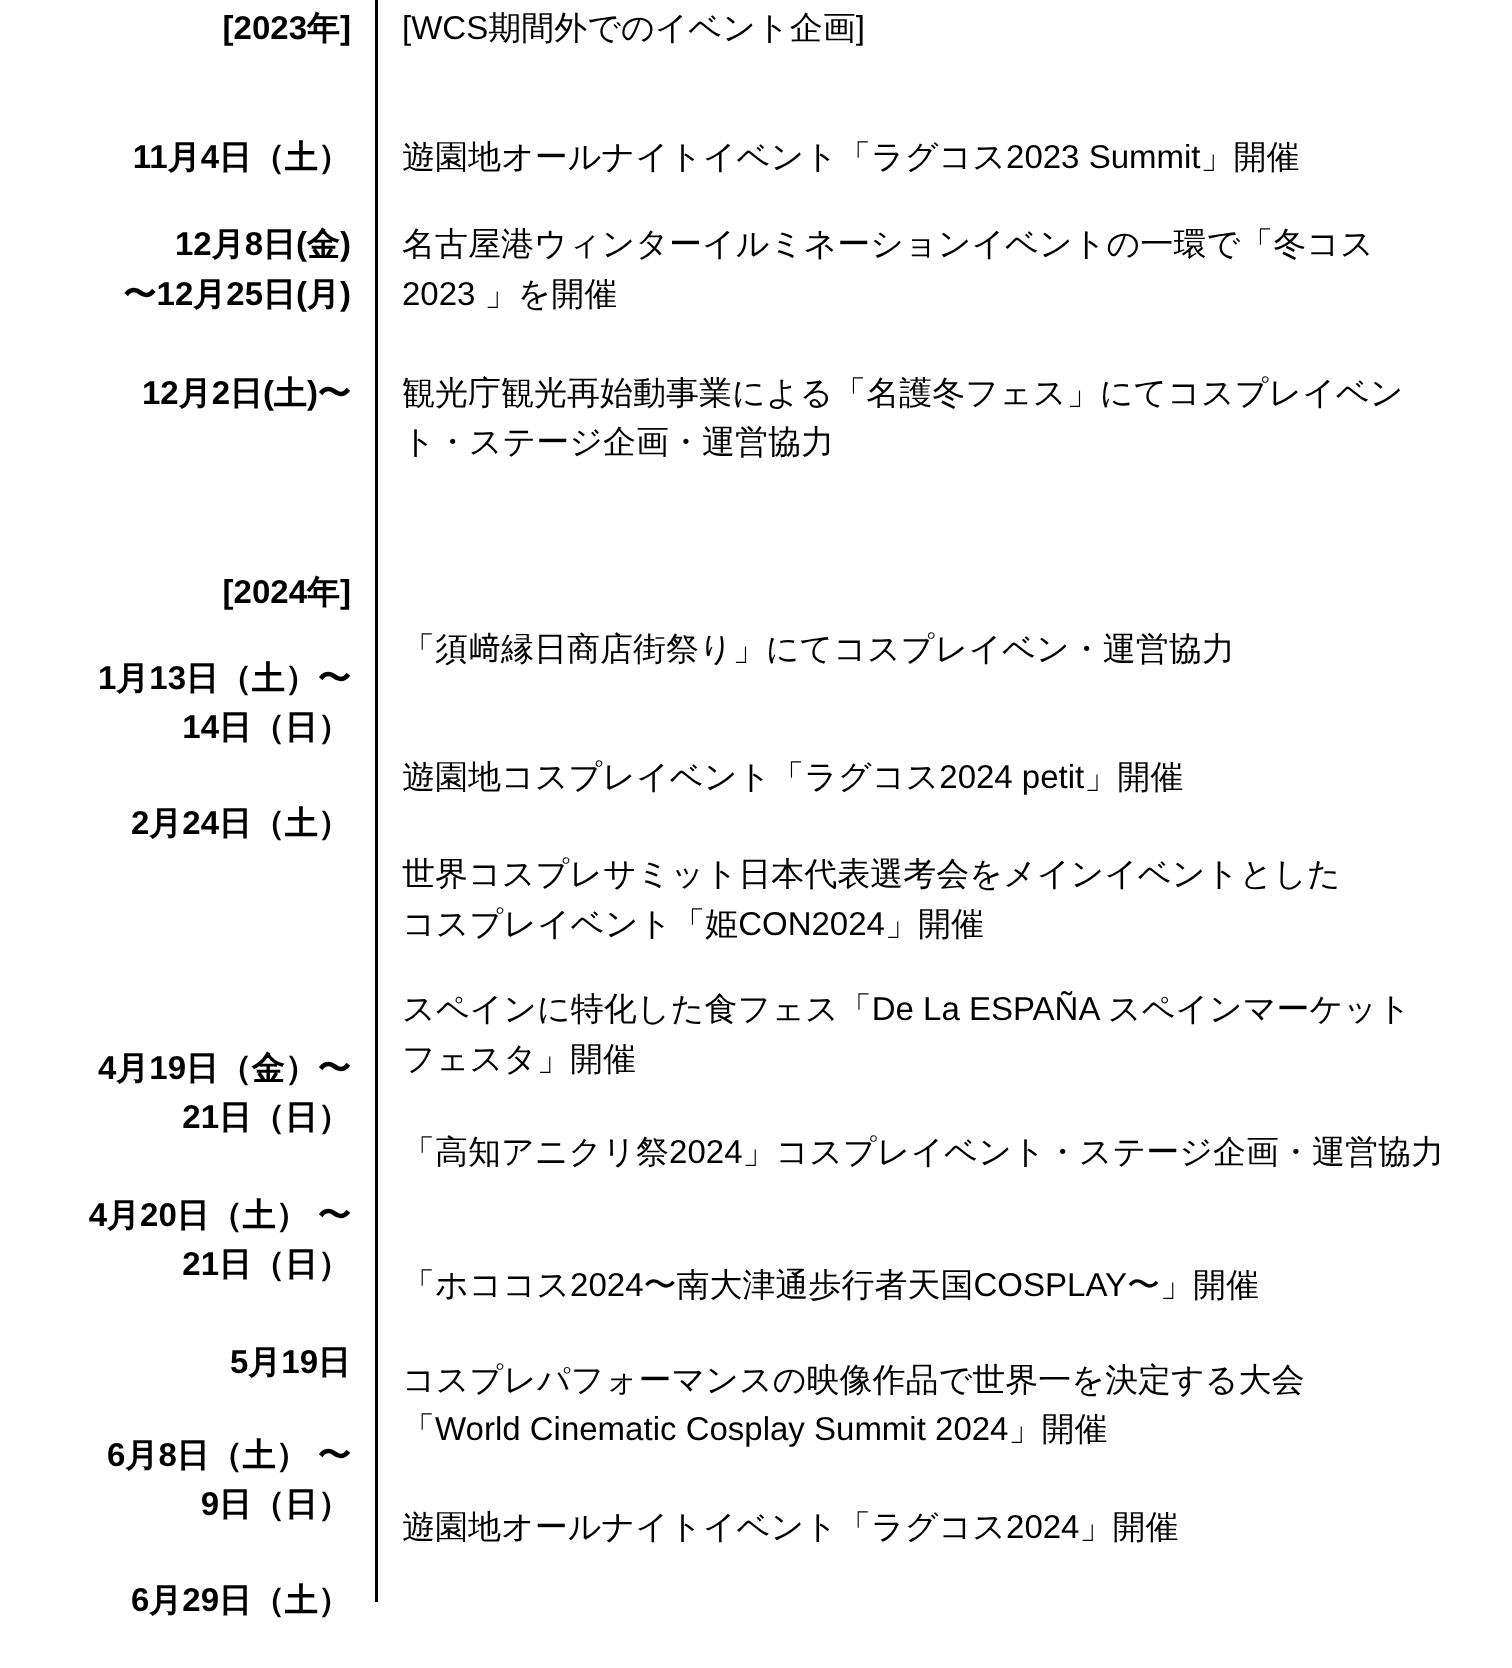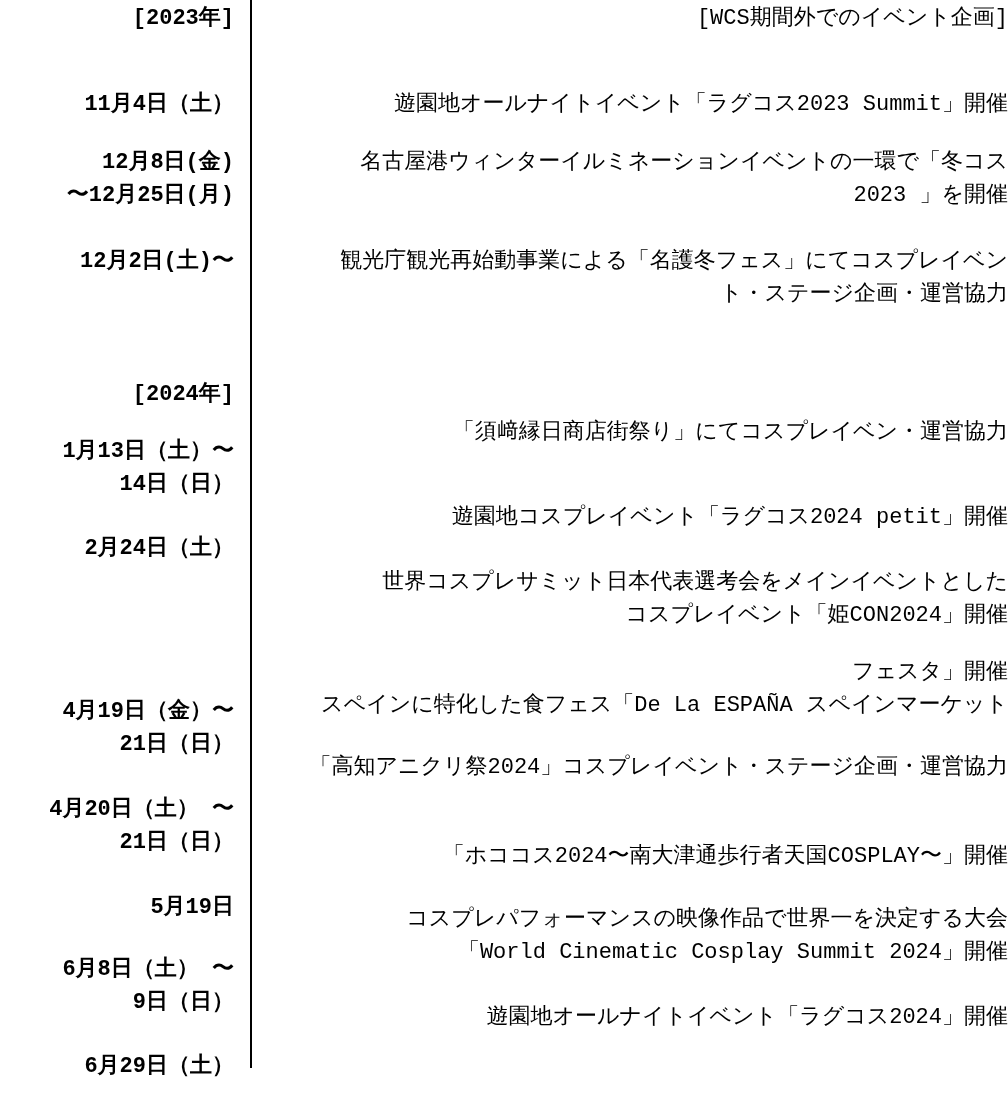--- a/index.html
+++ b/index.html
@@ -37,25 +37,25 @@
   }
   .l {
     left: 0;
     width: 234px;
     text-align: right;
     font-weight: 700;
   }
   .r {
     left: 268px;
     width: 740px;
-    text-align: right;
+    text-align: left;
     font-weight: 400;
     white-space: nowrap;
   }
-  .ln { display: block; font-family: Liberation Mono, monospace; }
+  .ln { display: block; }
 </style>
 </head>
 <body>
 
 <div class="page">
 
   <div class="divider"></div>
 
   <div class="entry l" style="top:2px">
       <span class="ln">[2023年]</span>
@@ -117,22 +117,22 @@
       <span class="ln">「須﨑縁日商店街祭り」にてコスプレイベン・運営協力</span>
     </div>
   <div class="entry r" style="top:501px">
       <span class="ln">遊園地コスプレイベント「ラグコス2024 petit」開催</span>
     </div>
   <div class="entry r" style="top:566px">
       <span class="ln">世界コスプレサミット日本代表選考会をメインイベントとした</span>
       <span class="ln">コスプレイベント「姫CON2024」開催</span>
     </div>
   <div class="entry r" style="top:656px">
+      <span class="ln">スペインに特化した食フェス「De La ESPAÑA スペインマーケット</span>
       <span class="ln">フェスタ」開催</span>
-      <span class="ln">スペインに特化した食フェス「De La ESPAÑA スペインマーケット</span>
     </div>
   <div class="entry r" style="top:751px">
       <span class="ln">「高知アニクリ祭2024」コスプレイベント・ステージ企画・運営協力</span>
     </div>
   <div class="entry r" style="top:840px">
       <span class="ln">「ホココス2024〜南大津通歩行者天国COSPLAY〜」開催</span>
     </div>
   <div class="entry r" style="top:903px">
       <span class="ln">コスプレパフォーマンスの映像作品で世界一を決定する大会</span>
       <span class="ln">「World Cinematic Cosplay Summit 2024」開催</span>

